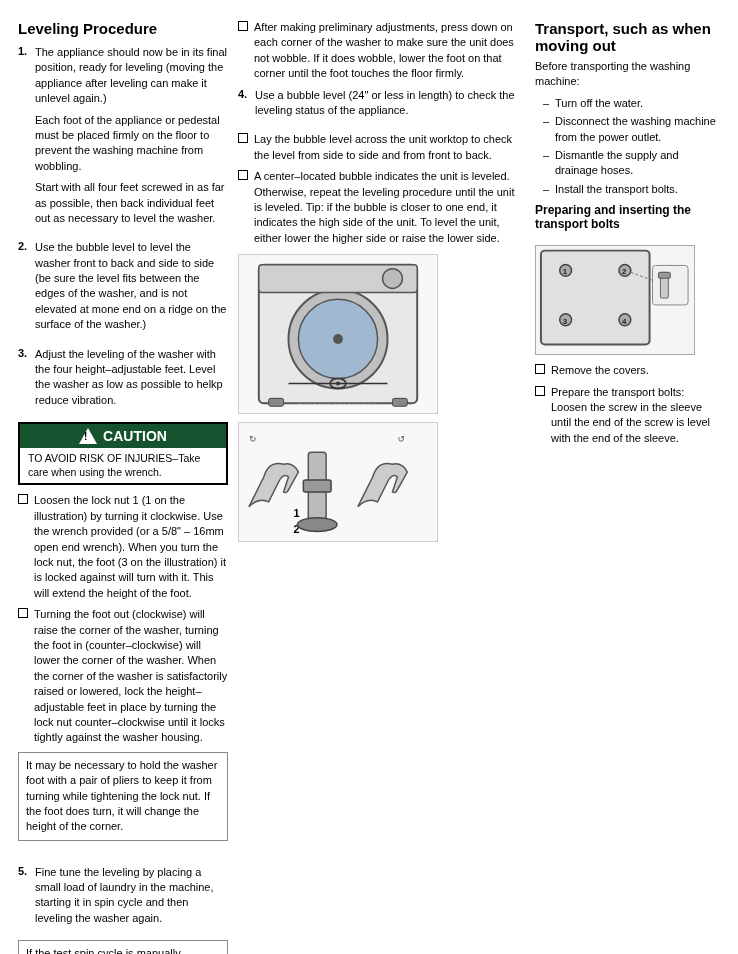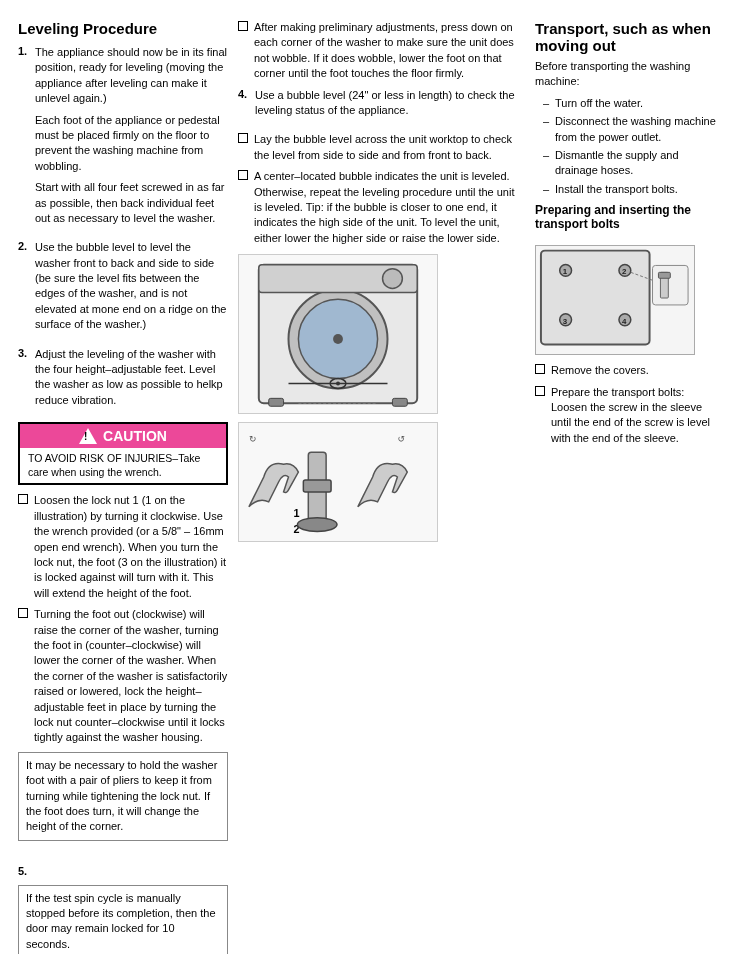--- a/index.html
+++ b/index.html
@@ -81,21 +81,21 @@
     .checkbox-item .text {
       line-height: 1.4;
     }
 
     
     .caution-box {
       border: 2px solid #000;
       margin-bottom: 8px;
     }
     .caution-header {
-      background: #ec4899;
+      background: #14532d;
       color: #fff;
       display: flex;
       align-items: center;
       justify-content: center;
       gap: 6px;
       padding: 4px 6px;
       font-size: 14px;
       font-weight: bold;
     }
     .caution-triangle {
@@ -236,20 +236,21 @@
         <div class="checkbox"></div>
         <span class="text">Turning the foot out (clockwise) will raise the corner of the washer, turning the foot in (counter–clockwise) will lower the corner of the washer.  When the corner of the washer is satisfactorily raised or lowered, lock the height–adjustable feet in place by turning the lock nut counter–clockwise until it locks tightly against the washer housing.</span>
       </div>
 
       <div class="note-box">
         <span>It may be necessary to hold the washer foot with a pair of pliers to keep it from turning while tightening the lock nut.  If the foot does turn, it will change the height of the corner.</span>
       </div>
 
       <div class="numbered-item">
         <span class="num">5.</span>
+        <p>Fine tune the leveling by placing a small load of laundry in the machine, starting it in spin cycle and then leveling the washer again.</p>
       </div>
 
       <div class="note-box">
         <span>If the test spin cycle is manually stopped before its completion, then the door may remain locked for 10 seconds.</span>
       </div>
     </div>
 
     <div class="col-middle">
 
       <div class="checkbox-item">

